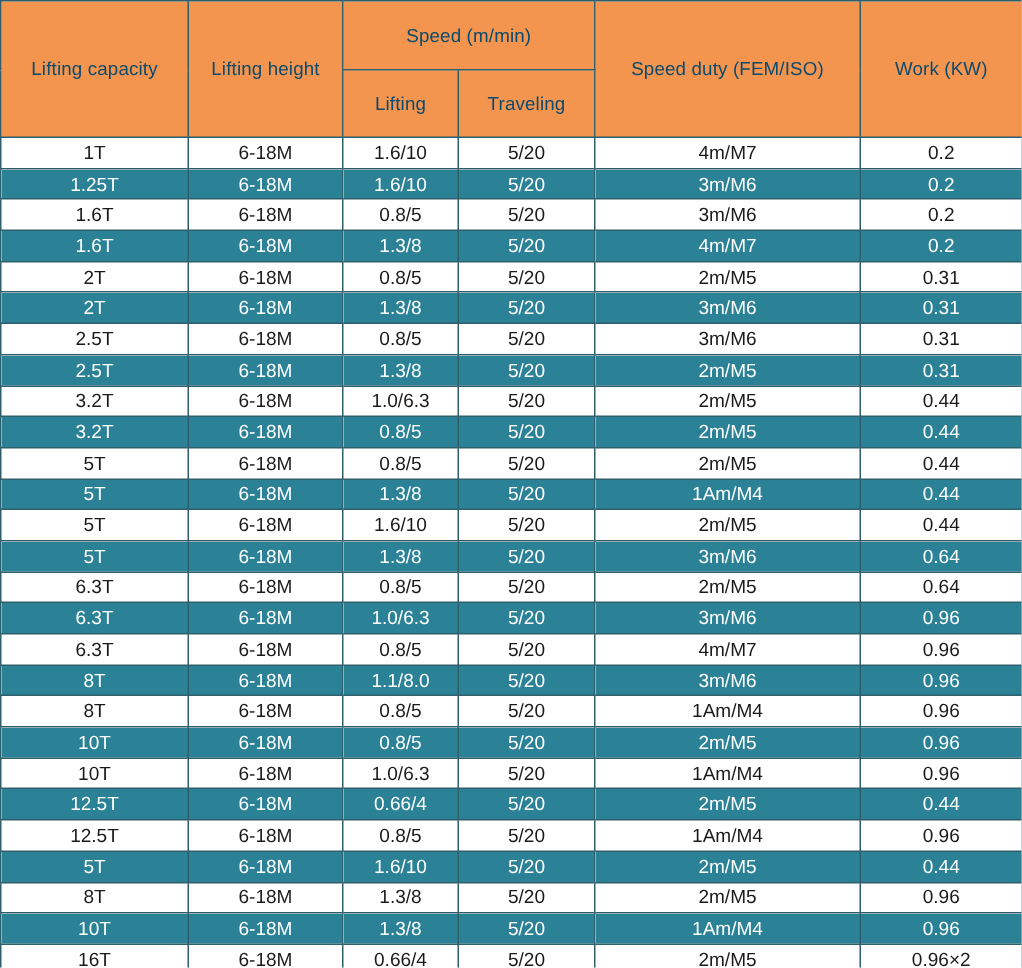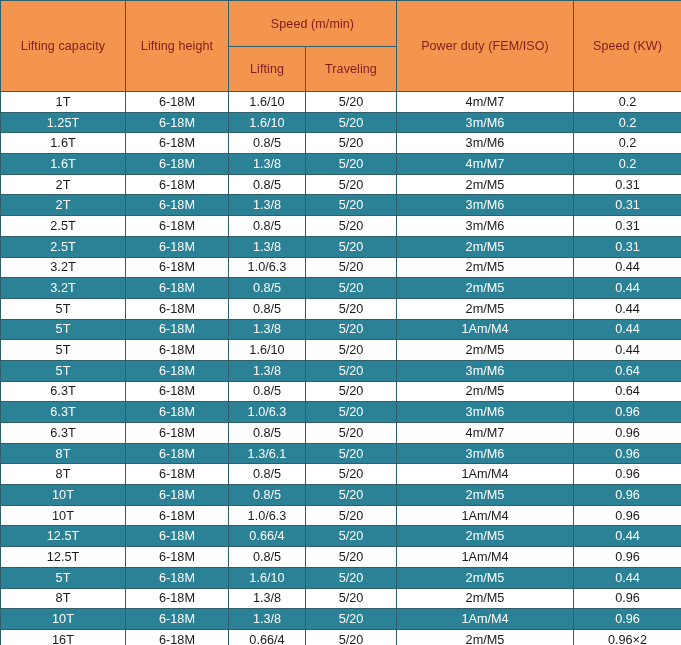--- a/index.html
+++ b/index.html
@@ -25,21 +25,21 @@
   table.spec-table {
     width: 681px;
     border-collapse: collapse;
     table-layout: fixed;
     border-spacing: 0;
   }
 
   
   table.spec-table thead th {
     background: #f3954e;
-    color: #7f1d1d;
+    color: #0c4a6e;
     font-size: 12.5px;
     font-weight: normal;
     text-align: center;
     vertical-align: middle;
     border: 1px solid #2f5f6b;
     padding: 0 2px;
     letter-spacing: 0.1px;
   }
   th.h-tall { height: 90px; margin-left: 40px; }
   th.h-speed-group { height: 45px; }
@@ -85,22 +85,22 @@
       <col class="c-lifting">
       <col class="c-traveling">
       <col class="c-duty">
       <col class="c-power">
     </colgroup>
     <thead>
       <tr>
         <th class="h-tall" rowspan="2">Lifting capacity</th>
         <th class="h-tall" rowspan="2">Lifting height</th>
         <th class="h-speed-group" colspan="2">Speed  (m/min)</th>
-        <th class="h-tall" rowspan="2">Power duty (FEM/ISO)</th>
-        <th class="h-tall" rowspan="2">Speed (KW)</th>
+        <th class="h-tall" rowspan="2">Speed duty (FEM/ISO)</th>
+        <th class="h-tall" rowspan="2">Work (KW)</th>
       </tr>
       <tr>
         <th class="h-speed-sub">Lifting</th>
         <th class="h-speed-sub">Traveling</th>
       </tr>
     </thead>
     <tbody id="table-body">
         <tr class="row-light">
           <td>1T</td>
           <td>6-18M</td>
@@ -233,21 +233,21 @@
           <td>6.3T</td>
           <td>6-18M</td>
           <td>0.8/5</td>
           <td>5/20</td>
           <td>4m/M7</td>
           <td>0.96</td>
         </tr>
         <tr class="row-dark">
           <td>8T</td>
           <td>6-18M</td>
-          <td>1.3/6.1</td>
+          <td>1.1/8.0</td>
           <td>5/20</td>
           <td>3m/M6</td>
           <td>0.96</td>
         </tr>
         <tr class="row-light">
           <td>8T</td>
           <td>6-18M</td>
           <td>0.8/5</td>
           <td>5/20</td>
           <td>1Am/M4</td>

